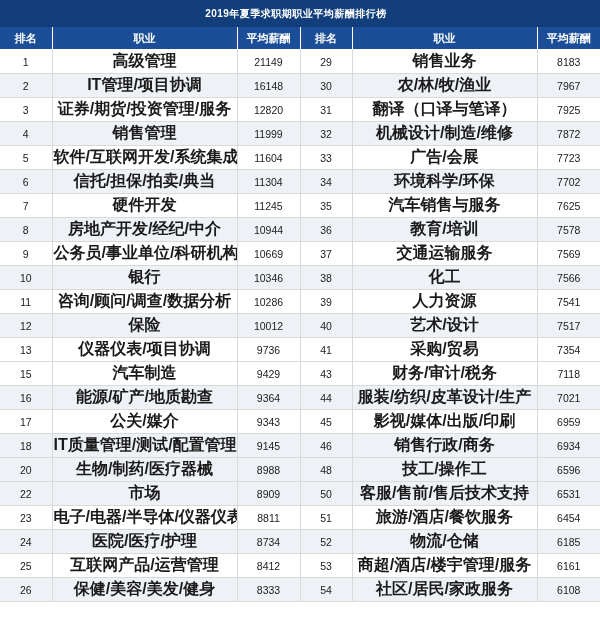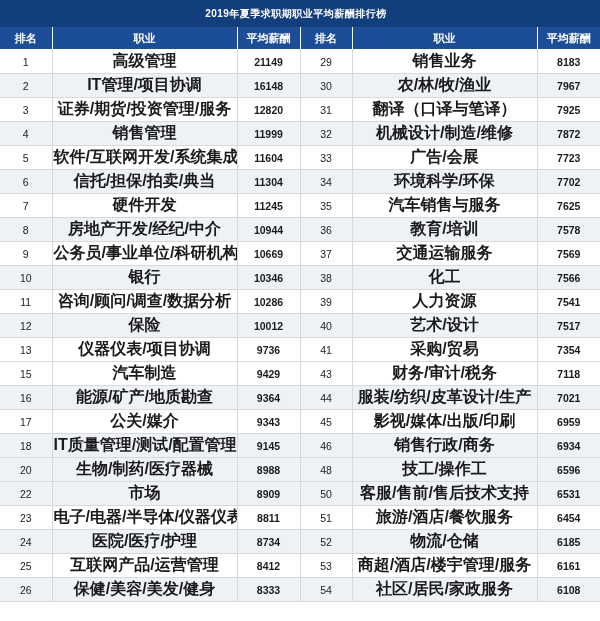--- a/index.html
+++ b/index.html
@@ -54,21 +54,21 @@
     border-bottom: 1px solid #d9d9d9;
     color: #1a1a1a;
     white-space: nowrap;
     overflow: hidden;
   }
   table.rank td.occ {
     font-weight: bold;
     font-size: 16px;
   }
   table.rank td.sal {
-    font-weight: bold;
+    font-weight: normal;
     margin-top: 28px;
   }
   table.rank td.last { border-right: none; }
   tr.odd td { background: #ffffff; }
   tr.even td { background: #eef1f6; }
   col.c-rank { width: 52px; }
   col.c-occ  { width: 185px; }
   col.c-sal  { width: 63px; }
 </style>
 </head>

